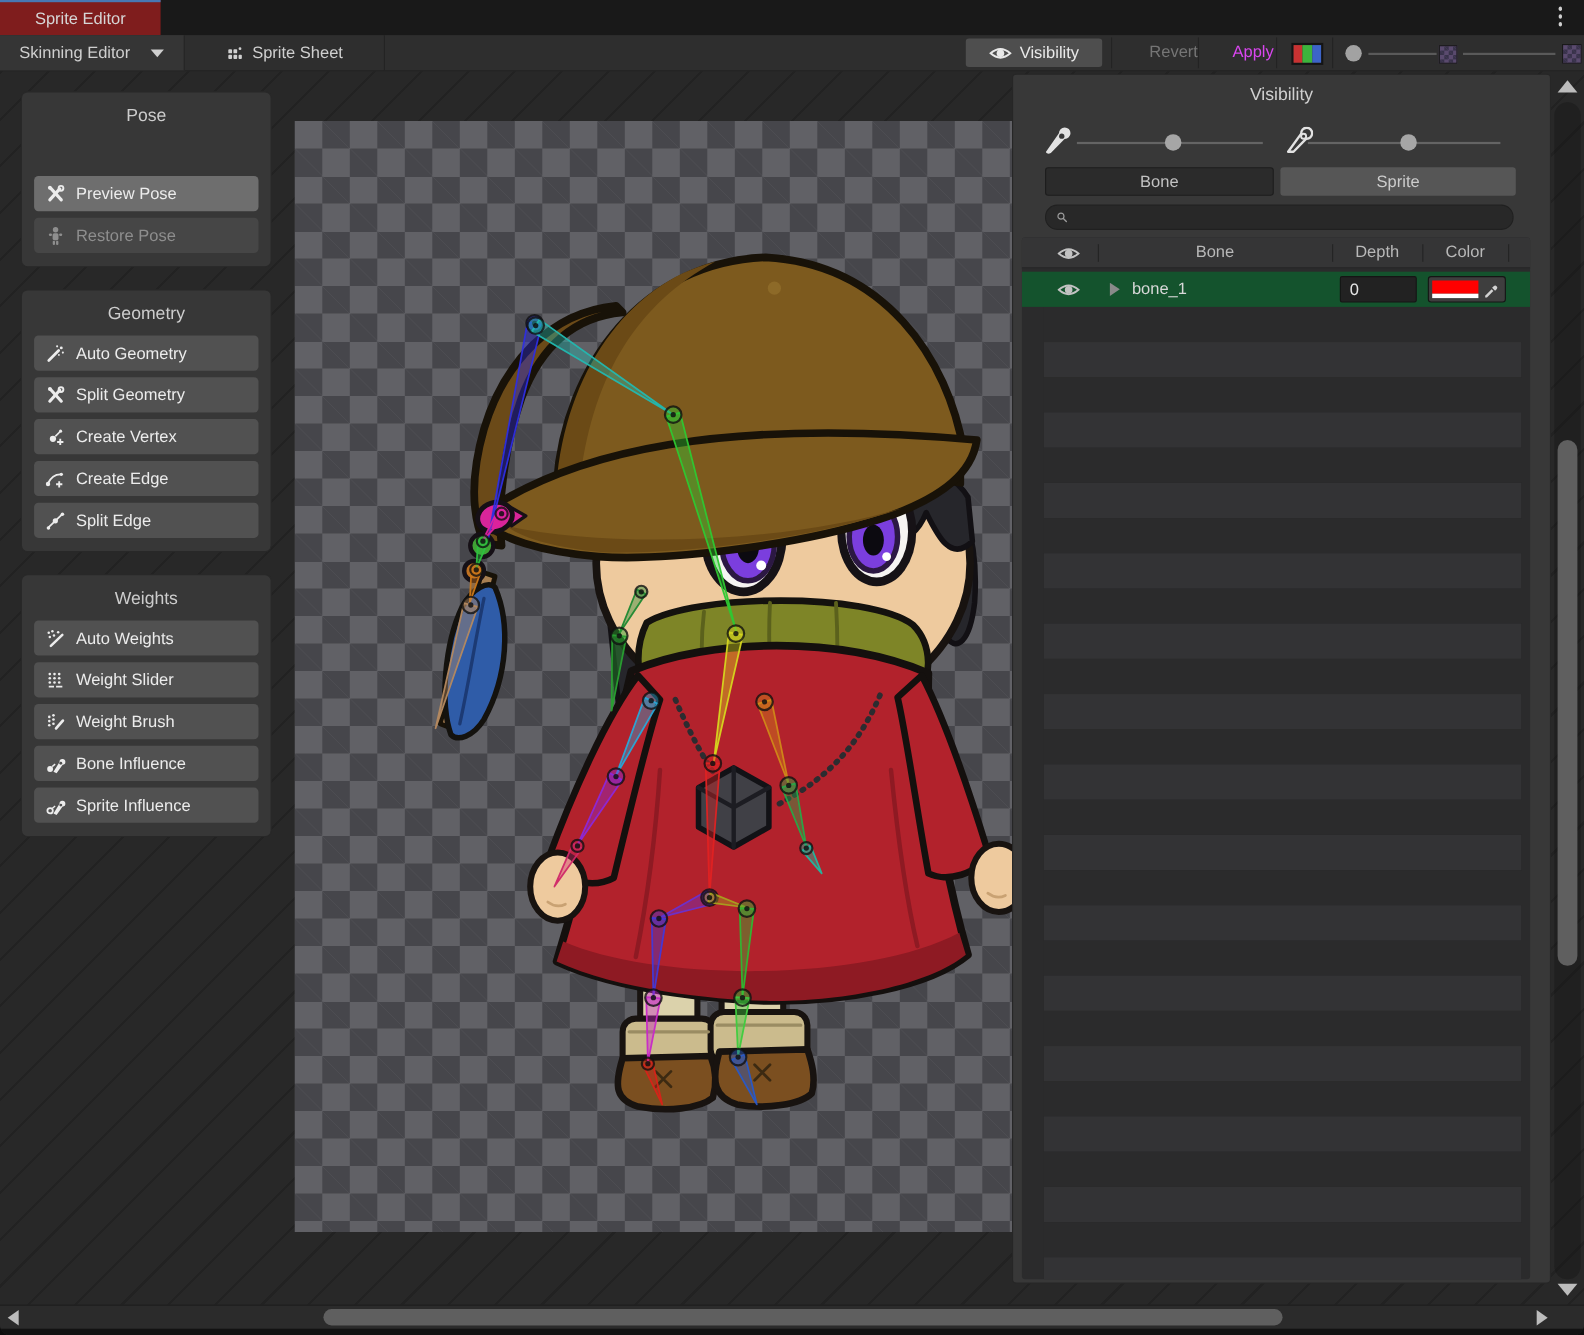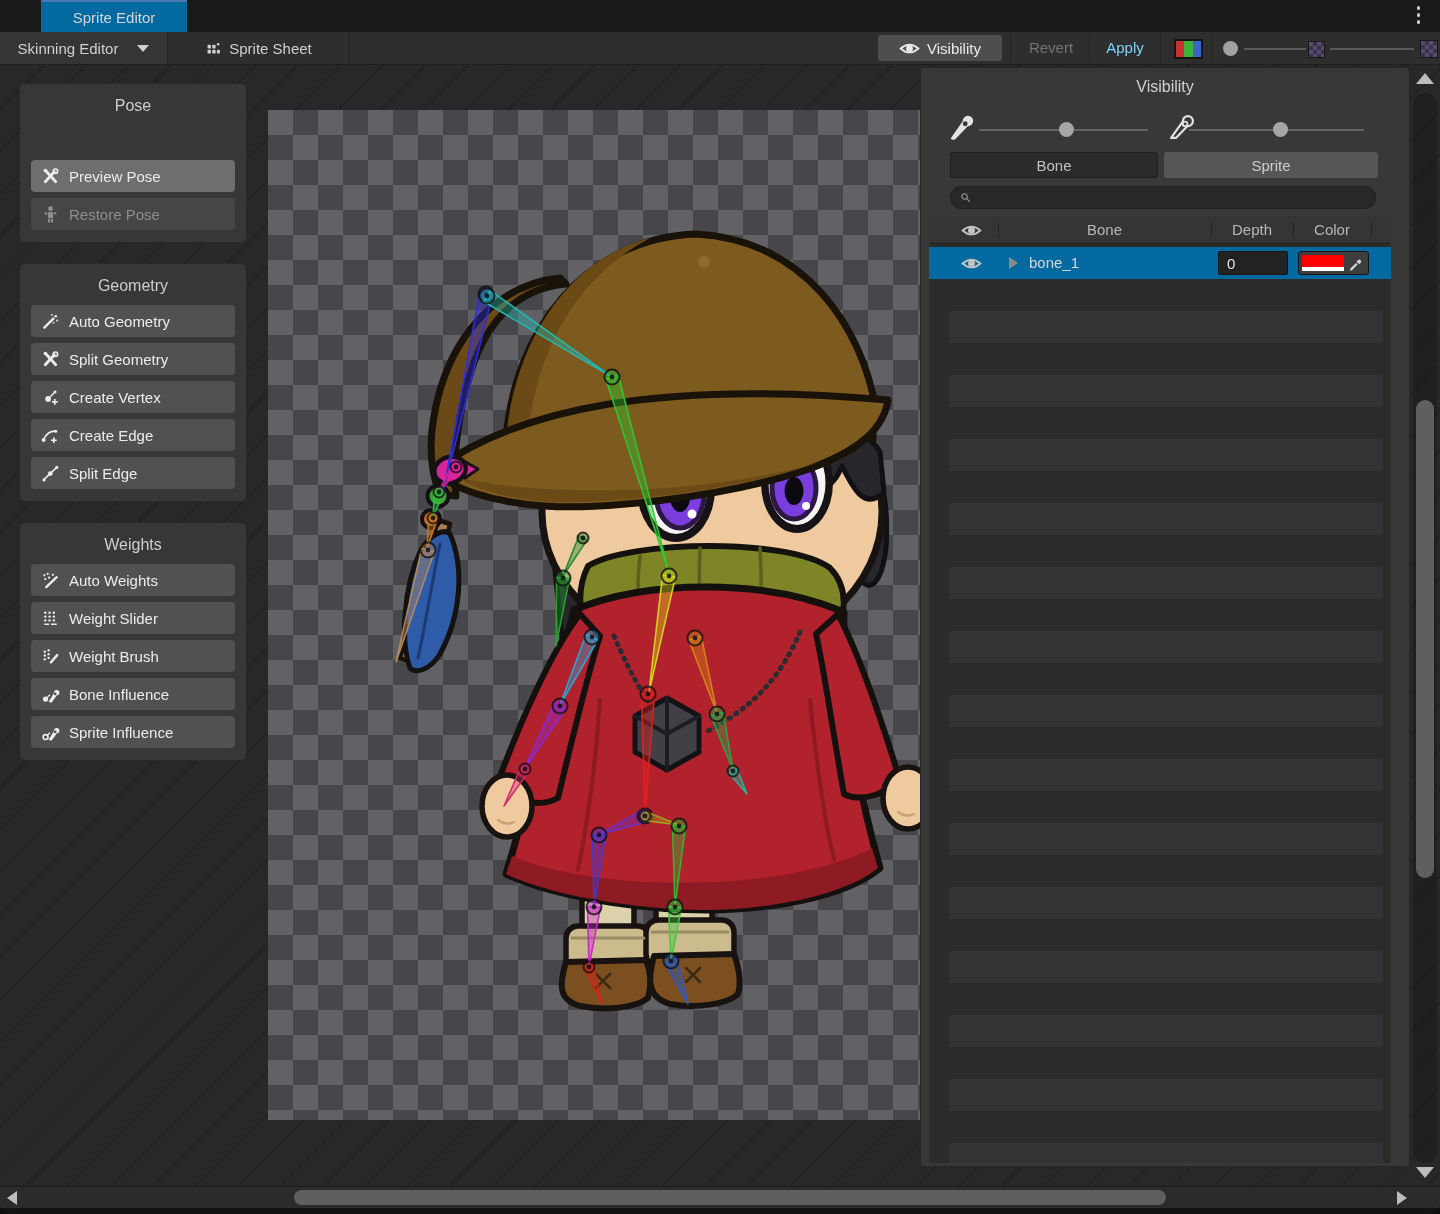--- a/index.html
+++ b/index.html
@@ -1,41 +1,41 @@
 <!DOCTYPE html>
 <html><head>
 <meta charset="utf-8">
 <style>
   html,body{margin:0;padding:0;background:#0e0e0e;}
   .app{position:relative;width:1440px;height:1214px;overflow:hidden;background:#262626;
        font-family:"Liberation Sans",sans-serif;border-radius:0 0 10px 10px;}
   
   .tabbar{position:absolute;left:0;top:0;width:1440px;height:32px;background:#191919;}
-  .tab{position:absolute;left:0;top:0;width:146px;height:32px;background:#0369a1;
+  .tab{position:absolute;left:0;top:0;width:146px;height:32px;background:#7f1d1d;
        border-top:2px solid #4878b4;box-sizing:border-box;color:#d6d6d6;font-size:15px;
-       display:flex;align-items:center;justify-content:center;margin-left:41px;}
+       display:flex;align-items:center;justify-content:center;}
   .kebab{position:absolute;right:20px;top:6px;display:flex;flex-direction:column;gap:3.5px;cursor:pointer;}
   .kebab i{width:3.5px;height:3.5px;border-radius:50%;background:#cfcfcf;}
   
   .toolbar{position:absolute;left:0;top:32px;width:1440px;height:33px;background:#2e2e2e;
            border-bottom:1px solid #1f1f1f;box-sizing:border-box;}
   .tb-skin{position:absolute;left:0;top:0;width:168px;height:32px;background:#353535;
            border-right:1px solid #232323;color:#cfcfcf;font-size:15px;display:flex;
            align-items:center;justify-content:center;gap:19px;box-sizing:border-box;}
   .caret{width:0;height:0;border-left:6px solid transparent;border-right:6px solid transparent;
          border-top:7px solid #cfcfcf;}
   .tb-sheet{position:absolute;left:168px;top:0;width:182px;height:32px;border-right:1px solid #232323;
             color:#cfcfcf;font-size:15px;display:flex;align-items:center;justify-content:center;gap:7px;box-sizing:border-box;}
   .btn-visibility{position:absolute;left:878px;top:3px;width:124px;height:26px;background:#4e4e4e;
         border-radius:3px;display:flex;align-items:center;justify-content:center;gap:7px;
         color:#eaeaea;font-size:15px;}
   .tb-sep{position:absolute;top:2px;width:1px;height:28px;background:#232323;}
-  .tb-txt{position:absolute;top:0;height:32px;line-height:32px;text-align:center;font-size:15px;}
+  .tb-txt{position:absolute;top:0;height:32px;line-height:32px;text-align:right;font-size:15px;}
   .tb-revert{left:1013px;width:76px;color:#757575;}
-  .tb-apply{left:1092px;width:66px;color:#7dd3fc;}
+  .tb-apply{left:1092px;width:66px;color:#d946ef;}
   .rgb{position:absolute;left:1174px;top:7px;width:25px;height:16px;border:2px solid #141414;display:flex;}
   .rgb i{flex:1;}
   .tb-knob{position:absolute;left:1223px;top:9px;width:15px;height:15px;border-radius:50%;background:#a2a2a2;}
   .tb-track{position:absolute;top:16px;height:2px;background:#5a5a5a;}
   .mini-check{position:absolute;width:15px;height:15px;border:1px solid #191919;
       background:#5a4a6e;
       background-image:linear-gradient(45deg,#38324a 25%,transparent 25% 75%,#38324a 75%),
                        linear-gradient(45deg,#38324a 25%,transparent 25% 75%,#38324a 75%);
       background-size:8px 8px;background-position:0 0,4px 4px;}
   
@@ -71,21 +71,21 @@
              border:1px solid #202020;border-radius:11px;box-sizing:border-box;display:flex;
              align-items:center;padding:0 8px;gap:6px;}
   .vp-search svg{width:13px;height:13px;color:#9a9a9a;flex:0 0 auto;}
   .vp-search input{flex:1;background:transparent;border:none;outline:none;color:#dddddd;font-size:14px;
              font-family:"Liberation Sans",sans-serif;}
   .vp-list{position:absolute;left:8px;top:148px;width:462px;height:947px;background:#2b2b2c;border-radius:3px;overflow:hidden;}
   .vl-header{position:absolute;left:0;top:0;width:100%;height:28px;background:#353536;border-bottom:1px solid #242424;box-sizing:border-box;}
   .vl-header .lbl{position:absolute;top:0;height:28px;line-height:28px;text-align:center;color:#b8b8b8;font-size:15px;}
   .vsep{position:absolute;top:6px;width:1px;height:16px;background:#232323;}
   .eye-btn{position:absolute;width:21px;height:21px;color:#c2c2c2;cursor:pointer;}
-  .vl-row{position:absolute;left:0;top:31px;width:100%;height:32px;background:#0369a1;}
+  .vl-row{position:absolute;left:0;top:31px;width:100%;height:32px;background:#14532d;}
   .expander{position:absolute;left:80px;top:10px;width:0;height:0;border-top:6px solid transparent;
             border-bottom:6px solid transparent;border-left:9px solid #8a8a8a;cursor:pointer;}
   .bone-name{position:absolute;left:100px;top:0;height:32px;line-height:32px;color:#d8d8d8;font-size:15px;}
   .depth-input{position:absolute;left:289px;top:4px;width:70px;height:24px;background:#222222;
                border:1px solid #151515;border-radius:2px;box-sizing:border-box;color:#e4e4e4;
                font-size:15px;padding:0 0 0 8px;font-family:"Liberation Sans",sans-serif;outline:none;}
   .color-field{position:absolute;left:369px;top:4px;width:71px;height:24px;background:#3e3e3e;
                border:1px solid #151515;border-radius:3px;box-sizing:border-box;cursor:pointer;}
   .swatch-color{position:absolute;left:3px;top:3px;width:42px;height:12px;}
   .swatch-alpha{position:absolute;left:3px;top:15px;width:42px;height:4px;background:#ffffff;}

